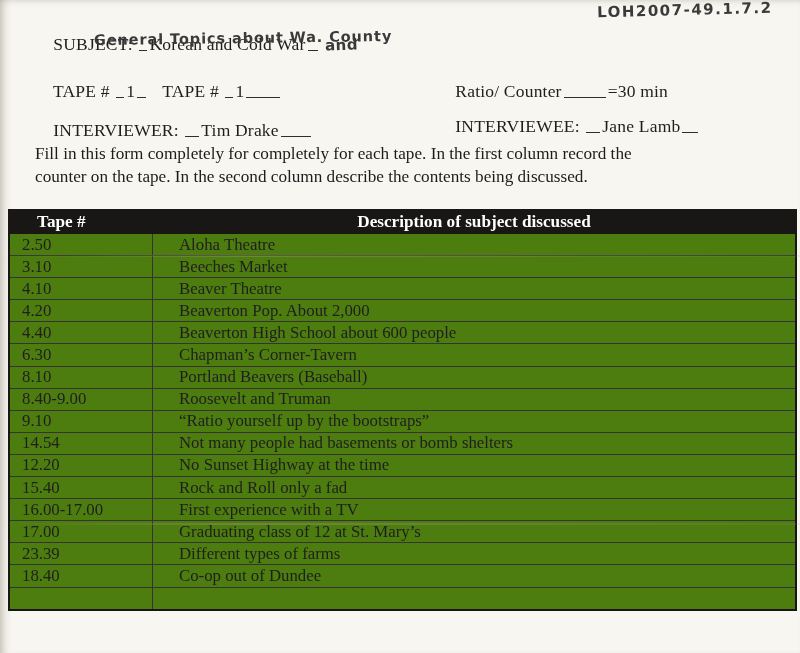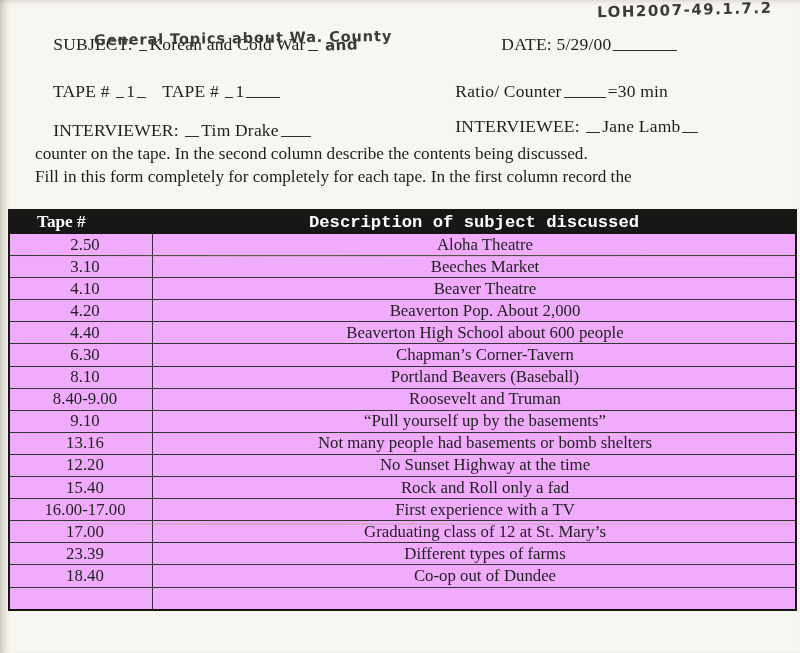--- a/index.html
+++ b/index.html
@@ -40,59 +40,56 @@
     position:absolute; left:8px; top:209px; width:789px; z-index:2;
     border-collapse:collapse; table-layout:fixed; font-size:16.8px;
     border:2px solid #191715;
   }
   .logtable th, .logtable td { border:1.4px solid #343434; overflow:hidden; white-space:nowrap; }
   .logtable thead th {
     background:var(--header-bg,#191715); color:#ffffff; font-weight:bold;
     height:20px; font-size:17.2px; border-color:#191715;
   }
   .logtable th.col-tape { width:114px; text-align:left; padding-left:27px; }
-  .logtable th.col-desc { text-align:center;font-family:Liberation Mono, monospace; }
-  .logtable tbody td { height:21.1px; background:#f0abfc; padding:0 4px 0 12px; color:#1f1f1f;text-align:center; }
+  .logtable th.col-desc { text-align:center; }
+  .logtable tbody td { height:21.1px; background:#4d7c0f; padding:0 4px 0 12px; color:#1f1f1f; }
   .logtable tbody td:last-child { padding-left:26px; }
 </style>
 </head>
 <body>
 
 <div class="page">
 
   <div class="annotation handwrite">LOH2007-49.1.7.2</div>
 
   <div class="fline" style="top:13px; left:35px;">
     <span>SUBJECT:</span><span> </span><span class="blank" style="width:8px;"></span><span>Korean and Cold War</span><span class="blank" style="width:10px;"></span><span class="handwrite hw-and">and</span>
   </div>
   <div class="handwrite hw-line2">General Topics about Wa. County</div>
 
-  <div class="fline" style="top:13px; left:483px;">
-    <span>DATE:</span><span> </span><span>5/29/00</span><span class="blank" style="width:64px;"></span>
-  </div>
 
   <div class="fline" style="top:60px; left:35px;">
     <span>TAPE #</span><span> </span><span class="blank" style="width:8px;"></span><span>1</span><span class="blank" style="width:9px;"></span><span style="display:inline-block; width:14px;"></span><span>TAPE #</span><span> </span><span class="blank" style="width:8px;"></span><span>1</span><span class="blank" style="width:34px;"></span>
   </div>
 
   <div class="fline" style="top:60px; left:437px;">
     <span>Ratio/ Counter</span><span class="blank" style="width:42px;"></span><span>=30 min</span>
   </div>
 
   <div class="fline" style="top:99px; left:35px;">
     <span>INTERVIEWER:</span><span> </span><span class="blank" style="width:14px;"></span><span>Tim Drake</span><span class="blank" style="width:30px;"></span>
   </div>
 
   <div class="fline" style="top:95px; left:437px;font-family:Liberation Serif, serif;">
     <span>INTERVIEWEE:</span><span> </span><span class="blank" style="width:14px;"></span><span>Jane Lamb</span><span class="blank" style="width:16px;"></span>
   </div>
 
   <div class="instructions">
+    <div>Fill in this form completely for completely for each tape. In the first column record the</div>
     <div>counter on the tape. In the second column describe the contents being discussed.</div>
-    <div>Fill in this form completely for completely for each tape. In the first column record the</div>
   </div>
 
   <table class="logtable">
     <thead>
       <tr>
         <th class="col-tape">Tape #</th>
         <th class="col-desc">Description of subject discussed</th>
       </tr>
     </thead>
     <tbody>
@@ -123,24 +120,24 @@
         <tr>
           <td>8.10</td>
           <td>Portland Beavers (Baseball)</td>
         </tr>
         <tr>
           <td>8.40-9.00</td>
           <td>Roosevelt and Truman</td>
         </tr>
         <tr>
           <td>9.10</td>
-          <td>“Pull yourself up by the basements”</td>
+          <td>“Ratio yourself up by the bootstraps”</td>
         </tr>
         <tr>
-          <td>13.16</td>
+          <td>14.54</td>
           <td>Not many people had basements or bomb shelters</td>
         </tr>
         <tr>
           <td>12.20</td>
           <td>No Sunset Highway at the time</td>
         </tr>
         <tr>
           <td>15.40</td>
           <td>Rock and Roll only a fad</td>
         </tr>

